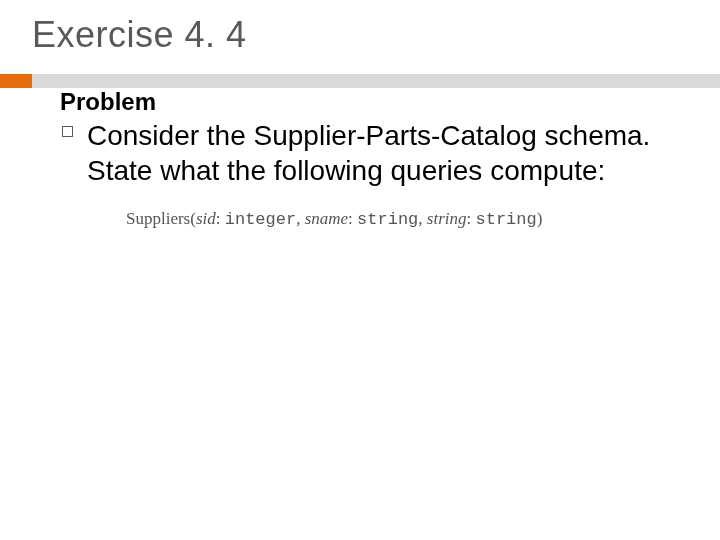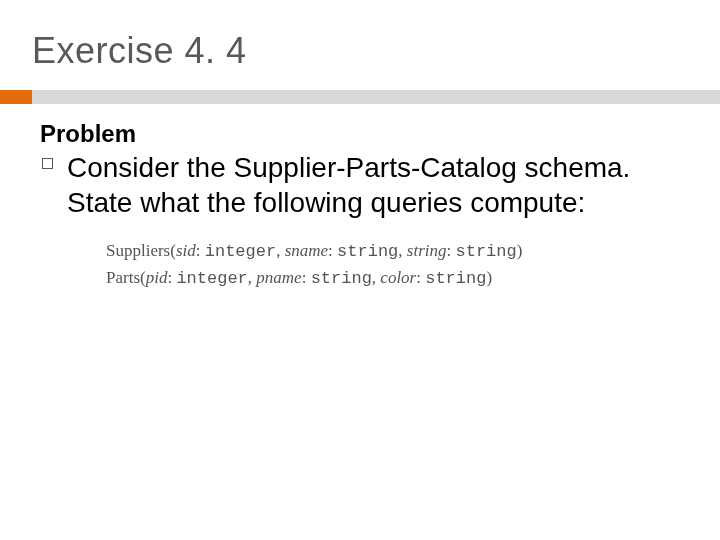--- a/index.html
+++ b/index.html
@@ -1,23 +1,23 @@
 <!DOCTYPE html>
 <html><head>
 <meta charset="utf-8">
 <style>
   * { margin: 0; padding: 0; box-sizing: border-box; }
   html, body { width: 720px; height: 540px; background: #fff; font-family: Arial, Helvetica, sans-serif; color: #000; }
   .slide { width: 720px; height: 540px; position: relative; }
-  .title-area { padding: 14px 0 10px 32px; margin-top: 16px; }
+  .title-area { padding: 14px 0 10px 32px; }
   .title-text { font-size: 36px; color: #595959; font-weight: 400; letter-spacing: 0.5px; }
   .accent-row { margin-top: 8px; height: 14px; width: 100%; display: flex; }
   .accent-orange { width: 32px; height: 14px; background: #e46c0a; }
   .accent-gray { flex: 1; height: 14px; background: #d9d9d9; }
-  .body-area { padding: 16px 40px 0 40px; }
+  .body-area { padding: 0 40px 0 40px; margin-left: 20px; }
   .problem-heading { font-size: 24px; font-weight: 700; margin-bottom: 2px; }
   .bullet-row { display: flex; align-items: flex-start; gap: 14px; margin-left: 2px; }
   .bullet-marker { width: 11px; height: 11px; border: 1.5px solid #595959; margin-top: 8px; flex: 0 0 auto; }
   .bullet-text { font-size: 28px; line-height: 1.25; }
   .schema-block { margin-top: 18px; margin-left: 66px; font-family: "Times New Roman", Times, serif; font-size: 17px; color: #555; line-height: 1.55; }
   .schema-line { white-space: nowrap; }
   .rel { font-style: normal; text-align: right; }
   .attr { font-style: italic; }
   .key { font-style: italic; }
   .type { font-family: "Courier New", Courier, monospace; font-weight: 400; font-style: normal; }
@@ -41,20 +41,17 @@
       <div class="bullet-marker"></div>
       <div class="bullet-text">Consider the Supplier-Parts-Catalog schema. State what the following queries compute:</div>
     </div>
 
     <div class="schema-block">
 
       <div class="schema-line">
         <span class="rel">Suppliers</span>(<span class="key">sid</span>: <span class="type">integer</span>, <span class="attr">sname</span>: <span class="type">string</span>, <span class="attr">string</span>: <span class="type">string</span>)
       </div>
 
-      <div class="schema-line">
-        <span class="rel">Parts</span>(<span class="key">pid</span>: <span class="type">integer</span>, <span class="attr">pname</span>: <span class="type">string</span>, <span class="attr">color</span>: <span class="type">string</span>)
-      </div>
 
 
     </div>
   </div>
 </div>
 
 </body></html>

